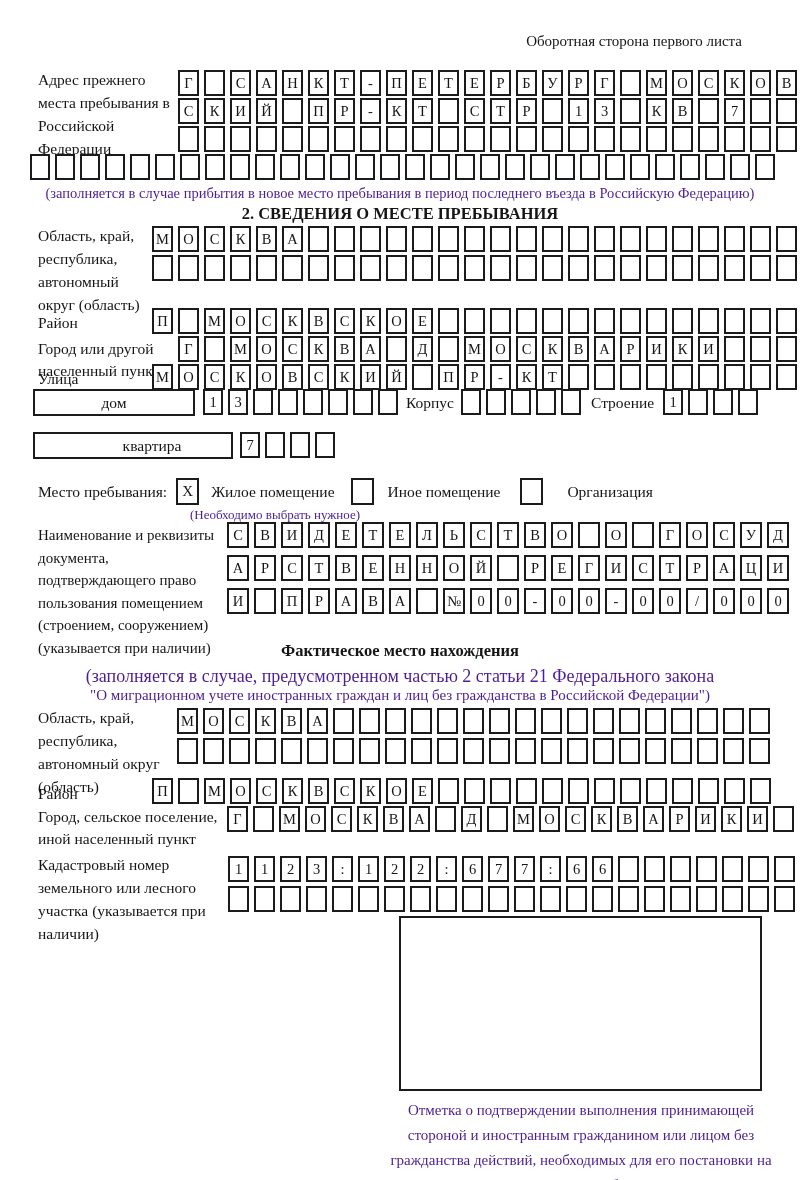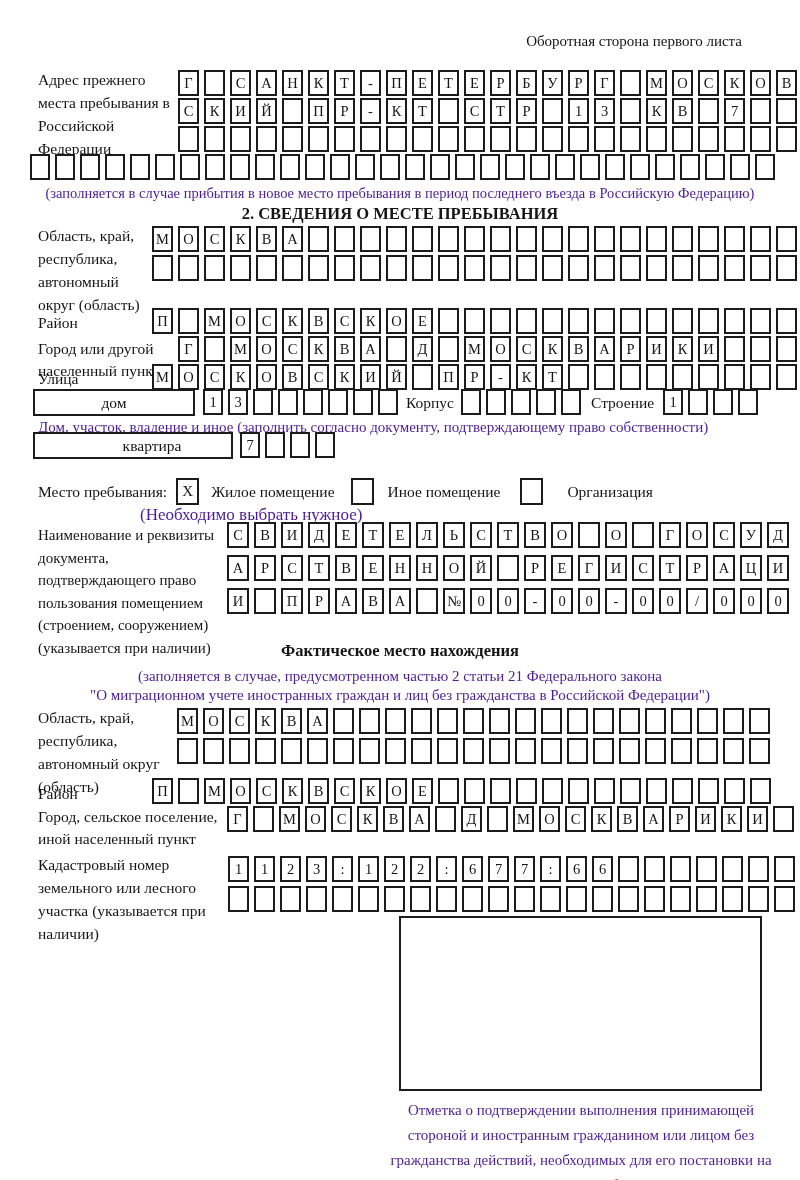--- a/index.html
+++ b/index.html
@@ -320,40 +320,39 @@
       <span class="cell"></span>
       <span class="cell"></span>
     </div>
   <div class="abs lbl" style="left:591px; top:383px;">Строение</div>
   <div class="abs cellrow" style="left:663px; top:381px;">
       <span class="cell">1</span>
       <span class="cell"></span>
       <span class="cell"></span>
       <span class="cell"></span>
     </div>
-  <div class="abs note" style="left:38px; top:410px; font-size:15px;">Дом, участок, владение и иное (заполнить согласно документу, подтверждающему право собственности)</div>
 
   <div class="abs bigbox" style="left:33px; top:424px; width:200px; height:27px;padding-left:38px;">квартира</div>
   <div class="abs cellrow" style="left:240px; top:424px;">
       <span class="cell">7</span>
       <span class="cell"></span>
       <span class="cell"></span>
       <span class="cell"></span>
     </div>
 
   <div class="abs mesto-row" style="left:38px; top:470px;">
     <span class="lbl">Место пребывания:</span>
     <span class="chk" style="margin-left:9px;">X</span>
     <span class="lbl" style="margin-left:12px;">Жилое помещение</span>
     <span class="chk" style="margin-left:16px;"></span>
     <span class="lbl" style="margin-left:14px;">Иное помещение</span>
     <span class="chk" style="margin-left:20px;"></span>
     <span class="lbl" style="margin-left:24px;">Организация</span>
   </div>
-  <div class="abs note" style="left:140px; top:498px; width:270px; font-size:17px;">(Необходимо выбрать нужное)</div>
+  <div class="abs note" style="left:140px; top:498px; width:270px; text-align:center; font-size:13px;">(Необходимо выбрать нужное)</div>
 
   <div class="abs lbl" style="left:38px; top:516px; width:192px; line-height:22.5px; font-size:15px;">Наименование и реквизиты документа, подтверждающего право пользования помещением (строением, сооружением) (указывается при наличии)</div>
   <div class="abs cellrow w22" style="left:227px; top:514px;">
       <span class="cell">С</span>
       <span class="cell">В</span>
       <span class="cell">И</span>
       <span class="cell">Д</span>
       <span class="cell">Е</span>
       <span class="cell">Т</span>
       <span class="cell">Е</span>
@@ -413,21 +412,21 @@
       <span class="cell">-</span>
       <span class="cell">0</span>
       <span class="cell">0</span>
       <span class="cell">/</span>
       <span class="cell">0</span>
       <span class="cell">0</span>
       <span class="cell">0</span>
     </div>
 
   <div class="abs title" style="top:633px; left:0;">Фактическое место нахождения</div>
-  <div class="abs note center" style="top:659px; left:0; font-size:15px;">(заполняется в случае, предусмотренном частью 2 статьи 21 Федерального закона</div>
+  <div class="abs note center" style="top:659px; left:0; font-size:18px;">(заполняется в случае, предусмотренном частью 2 статьи 21 Федерального закона</div>
   <div class="abs note center" style="top:678px; left:0; font-size:15px;">"О миграционном учете иностранных граждан и лиц без гражданства в Российской Федерации")</div>
 
   <div class="abs lbl" style="left:38px; top:698px; width:145px;">Область, край, республика, автономный округ (область)</div>
   <div class="abs cellrow w21" style="left:177px; top:700px;">
       <span class="cell">М</span>
       <span class="cell">О</span>
       <span class="cell">С</span>
       <span class="cell">К</span>
       <span class="cell">В</span>
       <span class="cell">А</span>

